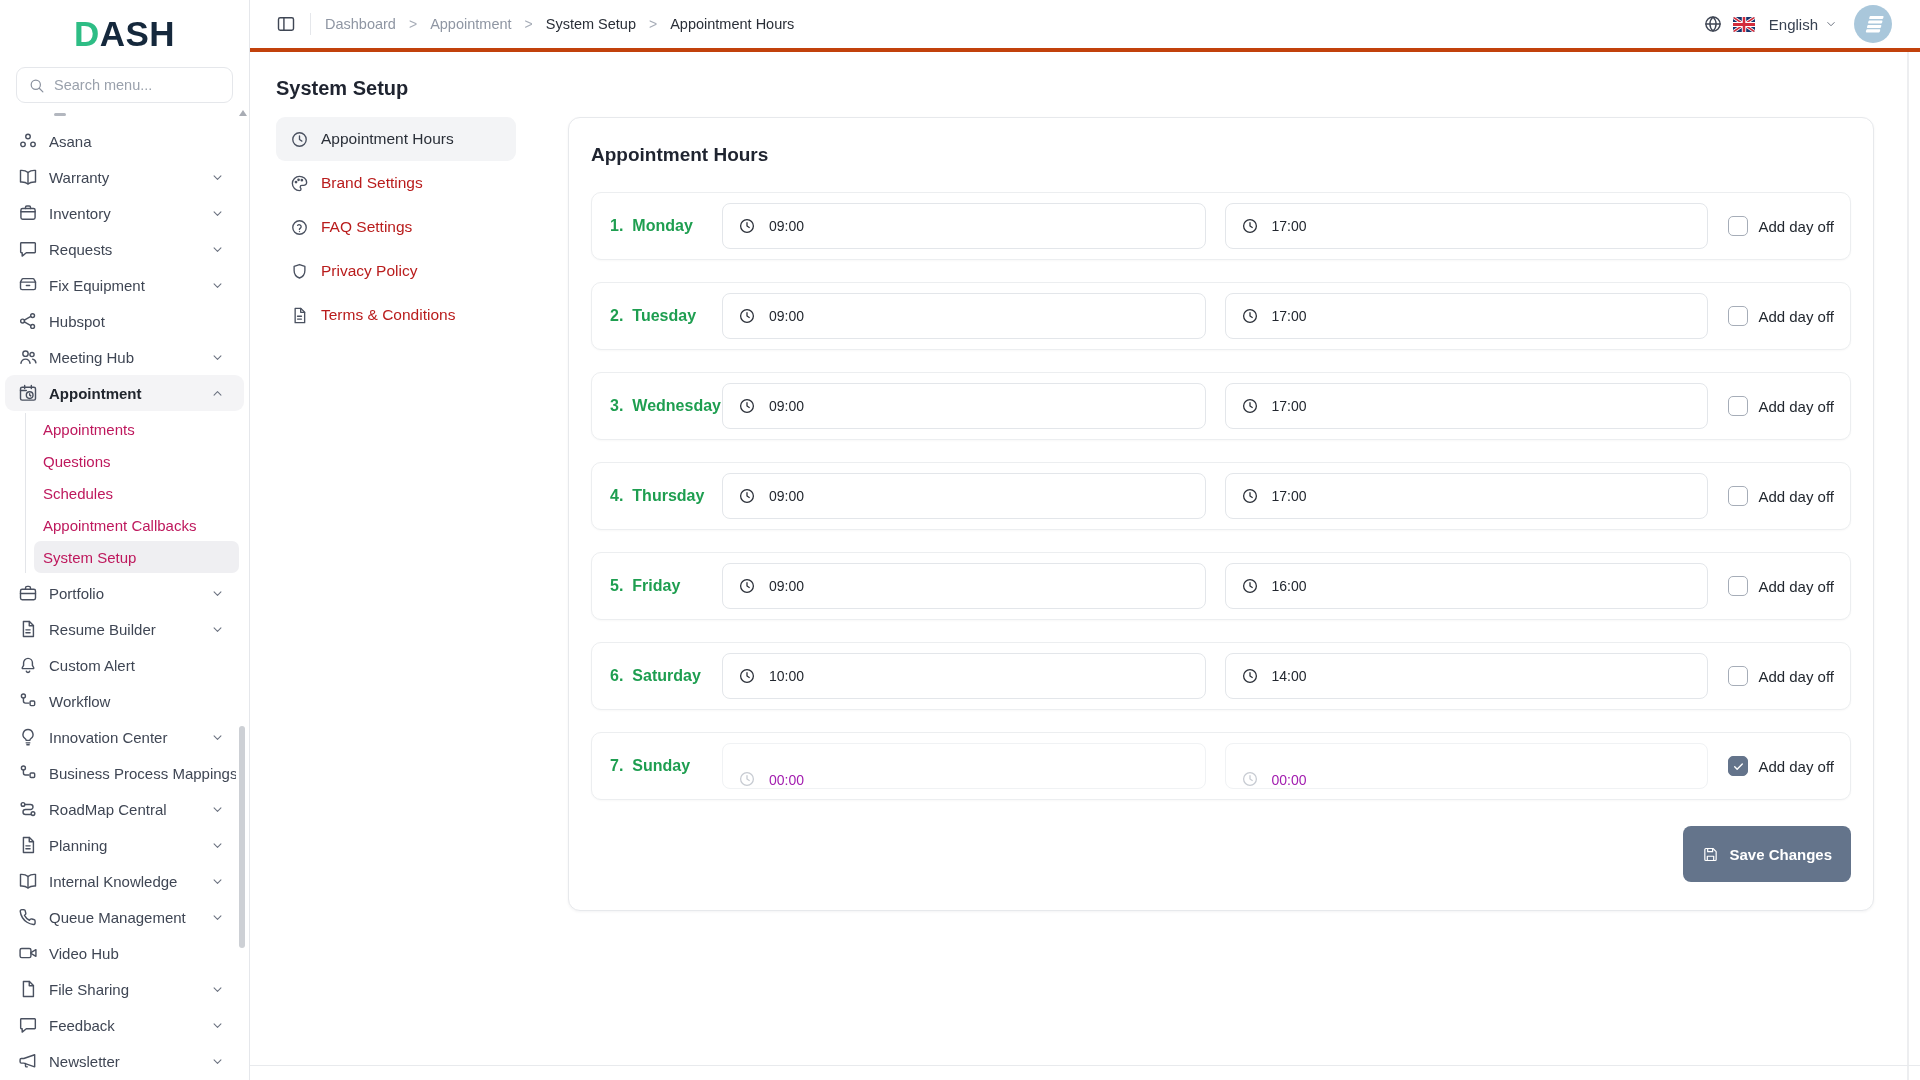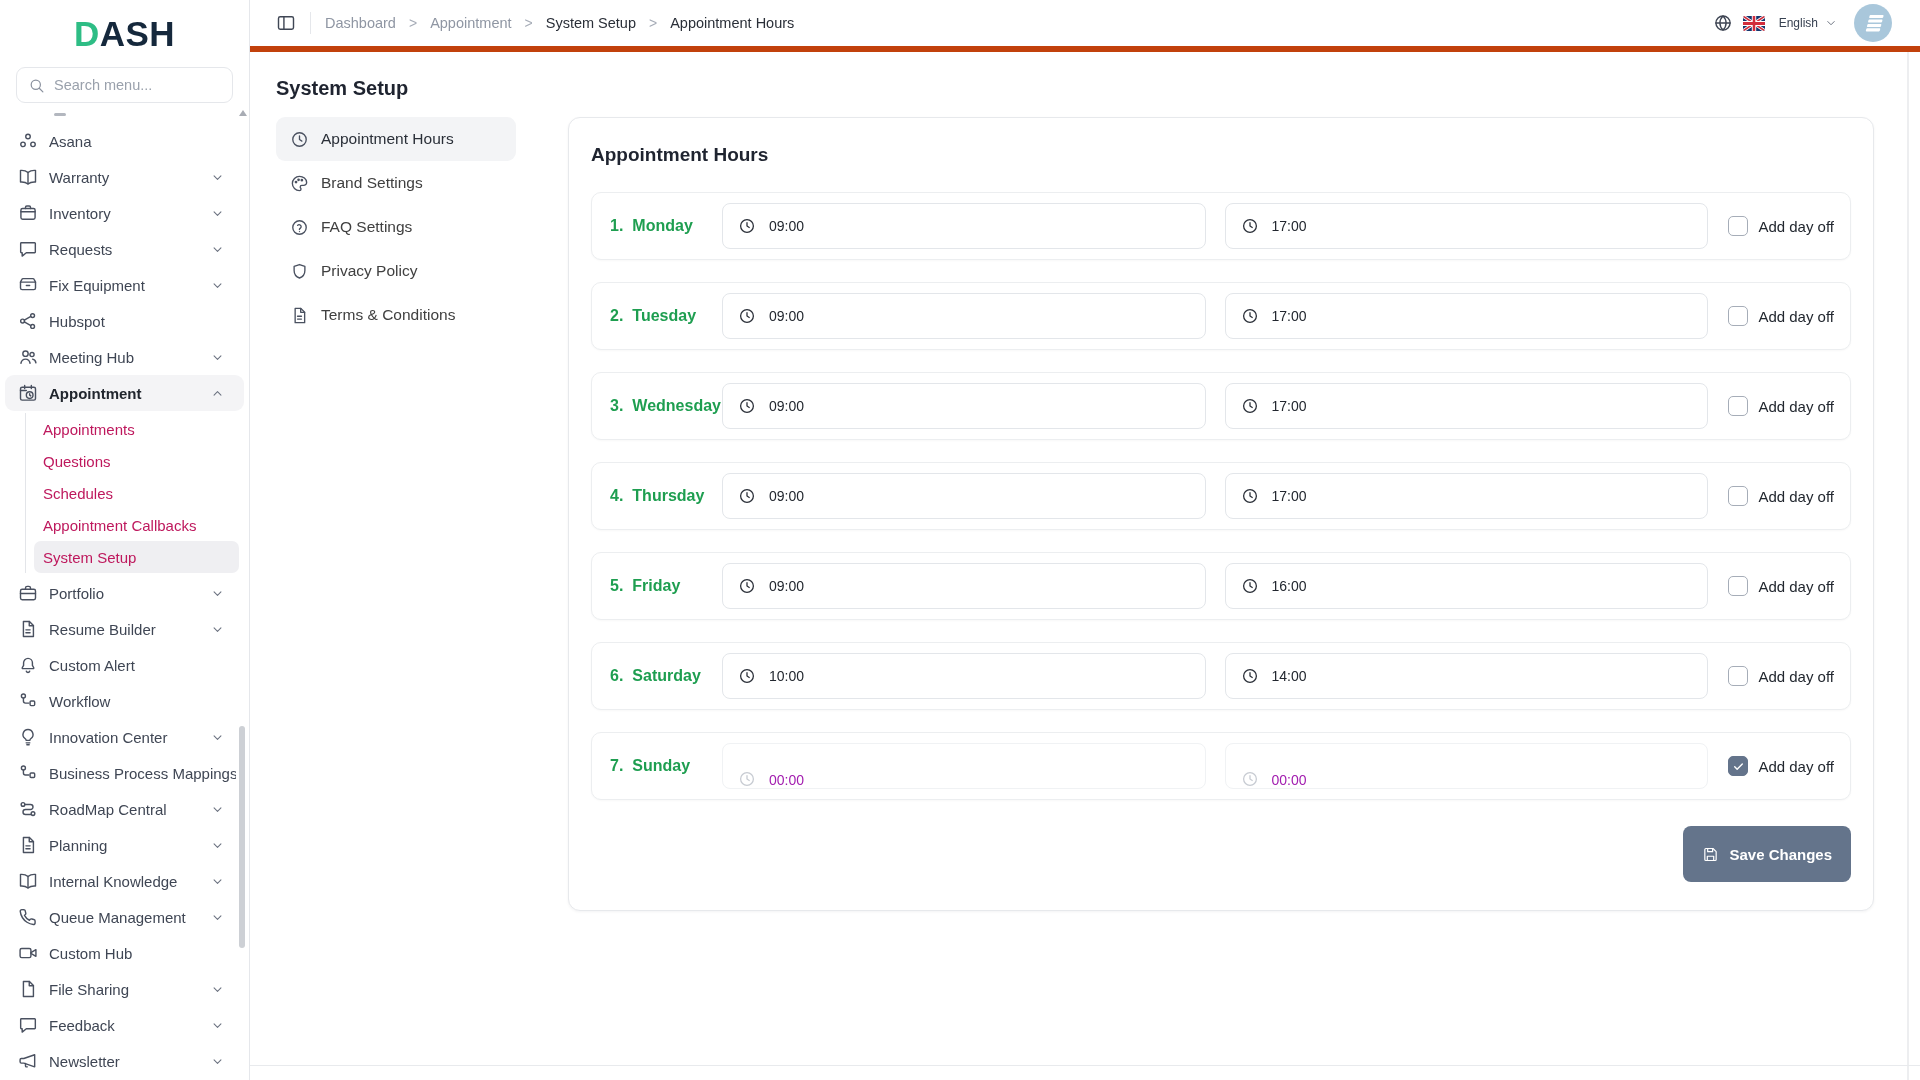--- a/index.html
+++ b/index.html
@@ -42,47 +42,47 @@
   .s-item.active{ background:#EFEFF2; border-radius:7px;}
   .side-scroll{ position:absolute; top:108px; right:2px; bottom:0; width:9px;}
   .side-scroll .arrow{ width:0; height:0; margin:2px auto 0;
     border-left:4px solid transparent; border-right:4px solid transparent;
     border-bottom:6px solid #A8ACB4;}
   .side-scroll .thumb{ position:absolute; left:1px; top:618px; width:6px; height:222px;
     background:#CDD0D5; border-radius:3px;}
 
   
   .main{ flex:1; height:100%; position:relative; overflow:hidden; background:#fff;}
-  .topbar{ height:52px; border-bottom:6px solid #c2410c; display:flex;
+  .topbar{ height:52px; border-bottom:4px solid #c2410c; display:flex;
     align-items:center; justify-content:space-between; padding:0 28px 0 26px;}
   .tb-left{ display:flex; align-items:center; gap:14px;}
   .tb-toggle{ width:20px; height:20px; color:#3F4654; cursor:pointer;}
   .tb-div{ width:1px; height:22px; background:#E5E7EB;}
   .crumbs{ display:flex; align-items:center; gap:13px; font-size:14.5px;}
   .crumb{ color:#2A2F38; cursor:pointer;}
   .crumb.muted{ color:#8F96A3;}
   .crumb-sep{ color:#A6ACB7; font-size:14px;}
   .tb-right{ display:flex; align-items:center;}
   .tb-globe{ width:20px; height:20px; color:#3F4654; margin-right:10px;}
   .tb-flag{ width:22px; height:15px; border-radius:2px; overflow:hidden; margin-right:8px; flex:none;}
   .tb-flag svg{ width:100%; height:100%; display:block;}
   .lang-switch{ display:flex; align-items:center; gap:6px; cursor:pointer;}
-  .lang-label{ color:#374151; font-size:12px;}
+  .lang-label{ color:#374151; font-size:15px;}
   .lang-chev{ width:14px; height:14px; color:#6B7280;}
   .avatar{ width:38px; height:38px; border-radius:50%; background:#A9C7DB;
     margin-left:16px; display:flex; align-items:center; justify-content:center;
     overflow:hidden; cursor:pointer;}
   .avatar .icon{ width:28px; height:28px;}
 
   .content{ padding:25px 46px 0 26px;}
   .page-title{ font-size:20px; font-weight:700; color:#1F2430;}
   .content-row{ display:flex; margin-top:17px;}
   .tabs{ width:240px; min-width:240px; margin-right:52px;}
   .tab{ display:flex; align-items:center; gap:12px; height:44px; padding:0 14px;
-    border-radius:9px; color:#404040; font-size:15.5px; cursor:pointer;}
+    border-radius:9px; color:#b91c1c; font-size:15.5px; cursor:pointer;}
   .tab .icon{ width:19px; height:19px; color:#4A5160; flex:none;}
   .tab.active{ background:#F3F4F6; color:#2A2F38; font-weight:500;}
 
   .card{ flex:1; background:#fff; border:1px solid #E7E9EC; border-radius:12px;
     box-shadow:0 1px 3px rgba(16,24,40,.05); padding:26px 22px 28px;}
   .card-heading{ font-size:19px; font-weight:700; color:#1F2430; margin-bottom:26px;}
   .rows{ display:flex; flex-direction:column; gap:22px;}
   .day-row{ display:flex; align-items:center; height:68px; border:1px solid #ECEEF0;
     border-radius:10px; padding:0 16px 0 18px; box-shadow:0 1px 2px rgba(16,24,40,.03); background:#fff;}
   .day-label{ width:112px; min-width:112px; display:flex; gap:9px;
@@ -392,21 +392,21 @@
           </svg>
         </span>
   </div>
       <div class="m-item">
     <span class="icon ">
           <svg viewBox="0 0 24 24" fill="none" stroke="currentColor" stroke-width="1.7" stroke-linecap="round" stroke-linejoin="round">
             <rect x="2.5" y="6.5" width="13" height="11" rx="2"></rect>
             <path d="M15.5 11.5l6-3.5v8l-6-3.5z"></path>
           </svg>
         </span>
-        <span class="lbl">Custom Hub</span>
+        <span class="lbl">Video Hub</span>
 
   </div>
       <div class="m-item">
     <span class="icon ">
           <svg viewBox="0 0 24 24" fill="none" stroke="currentColor" stroke-width="1.7" stroke-linecap="round" stroke-linejoin="round">
             <path d="M6.5 3h7.2L18.5 7.8V21h-12z"></path>
             <path d="M13.5 3v5h5"></path>
           </svg>
         </span>
         <span class="lbl">File Sharing</span>

